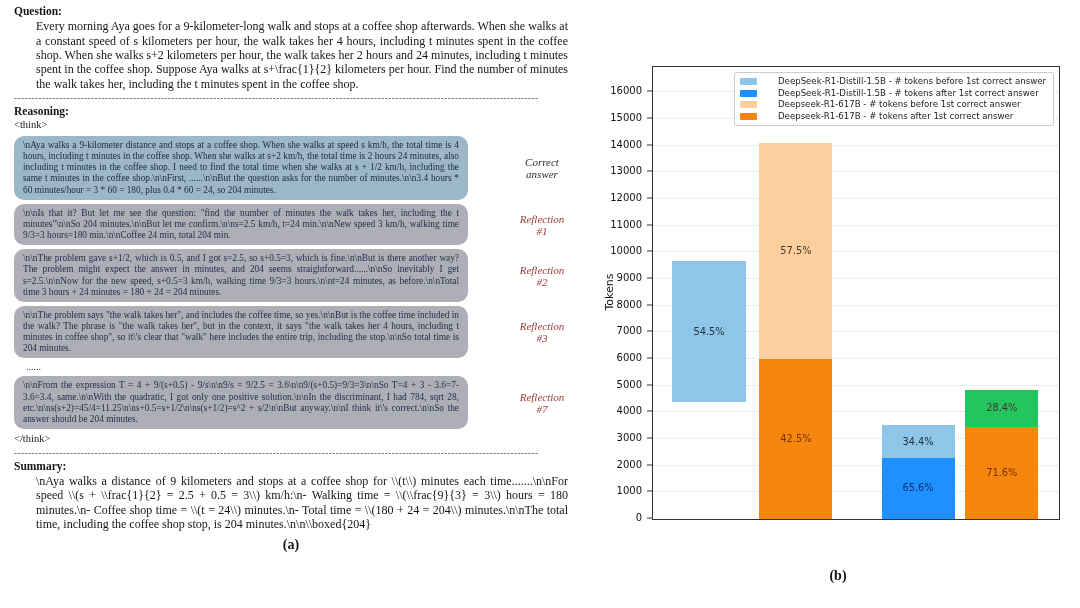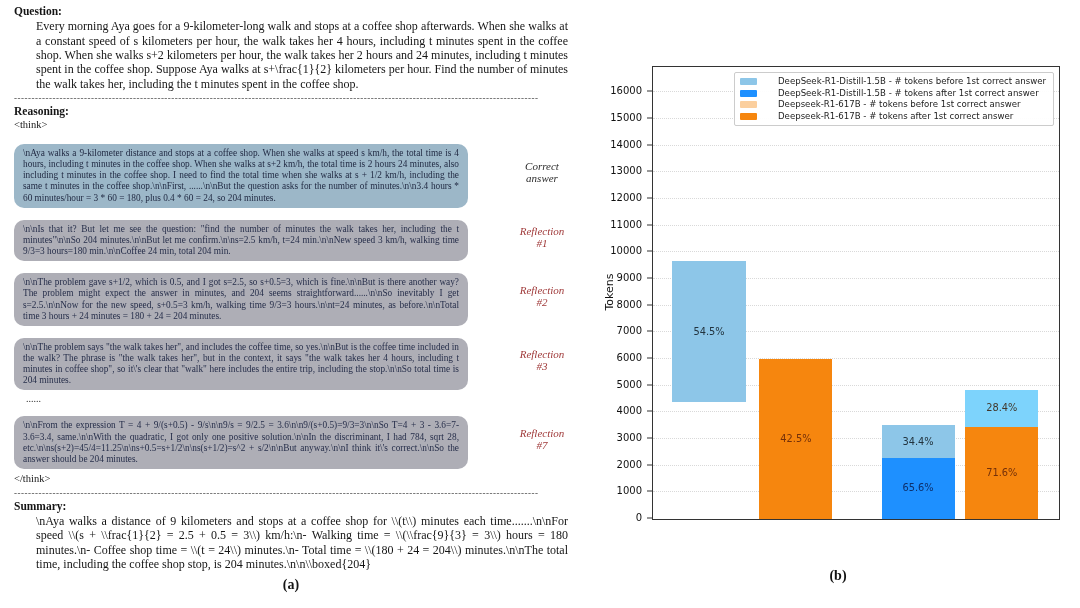--- a/index.html
+++ b/index.html
@@ -5,21 +5,21 @@
   html,body{margin:0;padding:0;background:#ffffff;width:1080px;height:608px;overflow:hidden;}
   .figure{position:relative;width:1080px;height:608px;font-family:"Liberation Serif",serif;color:#151515;}
   
   .panel-a{position:absolute;left:14px;top:5px;width:554px;}
   .sec-title{font-weight:bold;font-size:11.5px;line-height:1.15;}
   .para{font-size:12px;line-height:1.2;text-align:justify;margin-top:1px;margin-left:22px;}
   .dashes{overflow:hidden;white-space:nowrap;font-size:9px;color:#333;height:10px;line-height:10px;margin:2px 0 2px 0;letter-spacing:0.5px;}
   .think-tag{font-size:10.5px;line-height:1.2;margin:1px 0;}
   .row{display:flex;align-items:center;margin:4px 0;}
   .bubble{flex:0 0 auto;width:436px;background:#9cb7c8;border-radius:10px;padding:4px 9px;
-          font-size:9.3px;line-height:1.2;text-align:justify;color:#222b44;margin-top:8px;}
+          font-size:9.3px;line-height:1.2;text-align:justify;color:#222b44;}
   .bubble.gray{background:#aeaeb6;color:#262e4a;}
   .side-label{flex:1;display:flex;align-items:center;justify-content:center;
               font-style:italic;font-size:11px;color:#2b2b2b;text-align:center;padding-left:48px;}
   .side-label.red{color:#a03a3a;}
   .ellipsis-row{font-size:10px;color:#333;margin:2px 0 2px 12px;line-height:1;}
   .caption{font-weight:bold;font-size:14px;text-align:center;margin-top:6px;}
   
   .panel-b{position:absolute;left:596px;top:0;width:484px;height:608px;font-family:"DejaVu Sans",sans-serif;}
   .plot{position:absolute;left:56px;top:66px;width:406px;height:452px;border:1px solid #333;background:#fff;}
   .gridline{position:absolute;left:0;width:100%;height:0;border-top:1px dotted #d9d9d9;}
@@ -162,34 +162,37 @@
         <div class="gridline" style="bottom: 94.3953%;"></div>
         <div class="bar" style="left: 4.8%; width: 18%;">
           <div class="seg" style="bottom: 25.9587%; height: 31.0914%; background: rgb(141, 198, 232);">
             <span style="color: rgb(34, 51, 62);">54.5%</span>
           </div>
         </div>
         <div class="bar" style="left: 26.2%; width: 18%;">
           <div class="seg" style="bottom: 0%; height: 35.3982%; background: rgb(246, 134, 14);">
             <span style="color: rgb(115, 48, 10);">42.5%</span>
           </div>
+          <div class="seg" style="bottom: 35.3982%; height: 47.7876%; background: rgb(251, 207, 158);">
+            <span style="color: rgb(66, 55, 42);">57.5%</span>
+          </div>
         </div>
         <div class="bar" style="left: 56.3%; width: 18%;">
           <div class="seg" style="bottom: 0%; height: 13.5693%; background: rgb(30, 144, 255);">
             <span style="color: rgb(13, 47, 107);">65.6%</span>
           </div>
           <div class="seg" style="bottom: 13.5693%; height: 7.13864%; background: rgb(141, 198, 232);">
             <span style="color: rgb(34, 51, 62);">34.4%</span>
           </div>
         </div>
         <div class="bar" style="left: 76.9%; width: 18%;">
           <div class="seg" style="bottom: 0%; height: 20.4425%; background: rgb(246, 134, 14);">
             <span style="color: rgb(115, 48, 10);">71.6%</span>
           </div>
-          <div class="seg" style="bottom: 20.4425%; height: 8.11209%; background: #7dd3fc;">
+          <div class="seg" style="bottom: 20.4425%; height: 8.11209%; background: #22c55e;">
             <span style="color: rgb(66, 55, 42);">28.4%</span>
           </div>
         </div>
       </div>
     <div class="caption-b">(b)</div>
   </div>
 
 </div>
 
 </body></html>

